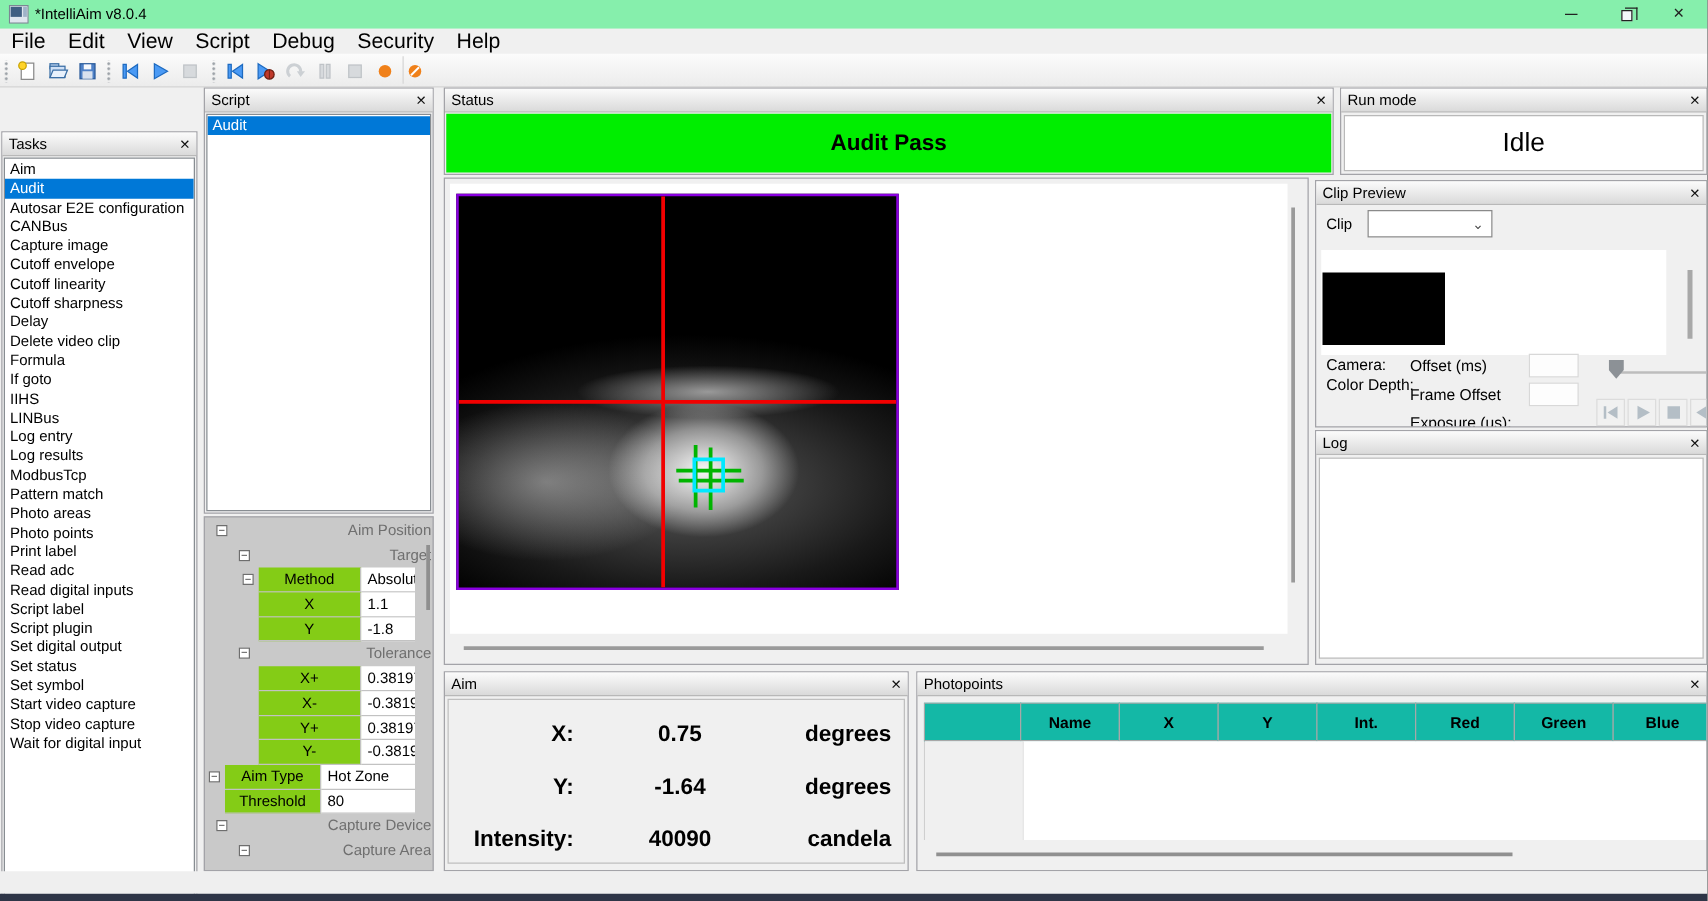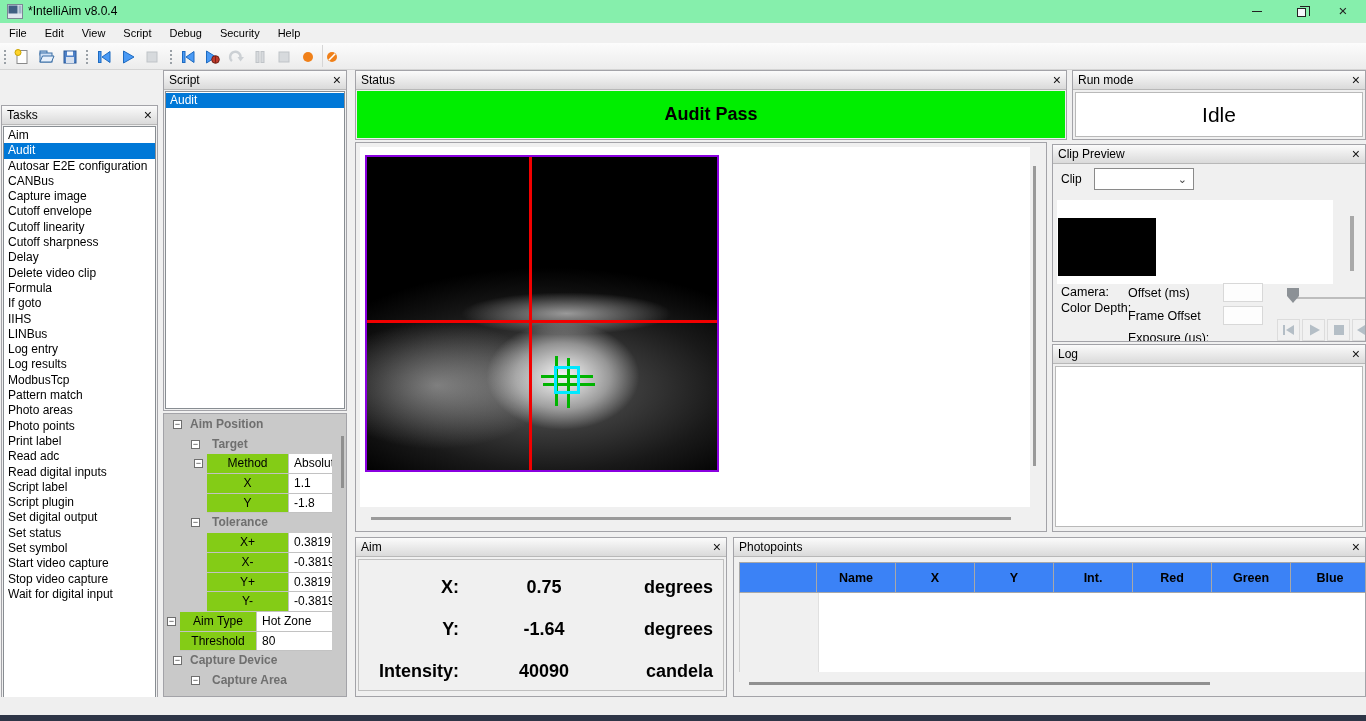--- a/index.html
+++ b/index.html
@@ -12,21 +12,21 @@
   .titlebar .appicon{position:absolute;left:7px;top:4px;width:16px;height:15px;}
   .titlebar .title{position:absolute;left:28px;top:4px;font-size:12px;}
   .wbtn{position:absolute;top:0;width:34px;height:23px;text-align:center;line-height:21px;font-size:14px;color:#222;}
   .wbtn.min{right:92px;}.wbtn.max{right:48px;}.wbtn.close{right:6px;font-size:15px;}
   .maxglyph{display:inline-block;width:9px;height:9px;border:1px solid #222;position:relative;top:2px;background:#f4f7fb;}
   .maxglyph:before{content:"";position:absolute;left:2px;top:-3px;width:9px;height:9px;border:1px solid #222;border-left:none;border-bottom:none;}
   .minglyph{display:inline-block;width:10px;height:1px;background:#222;vertical-align:middle;}
 
   
   .menubar{position:absolute;left:0;top:23px;width:1366px;height:20px;background:#f0f0f0;}
-  .menuitem{display:inline-block;padding:0 9px;line-height:20px;font-size:11px;}
+  .menuitem{display:inline-block;padding:0 9px;line-height:20px;font-size:17px;}
 
   
   .toolbar{position:absolute;left:0;top:43px;width:1366px;height:27px;
            background:linear-gradient(#fcfcfc,#ececec);border-bottom:1px solid #d4d4d4;}
   .tgroup{position:absolute;top:1px;height:25px;display:flex;align-items:center;}
   .grip{width:5px;height:18px;margin:0 3px 0 2px;
         background-image:radial-gradient(circle,#9aa0a6 1px,transparent 1.2px);
         background-size:4px 4px;background-position:1px 1px;background-repeat:repeat-y;}
   .tbtn{width:24px;height:24px;display:flex;align-items:center;justify-content:center;}
   .tsep{position:absolute;top:2px;width:1px;height:22px;background:#d6d6d6;}
@@ -43,21 +43,21 @@
   .li{height:15.3px;line-height:15.3px;padding-left:4px;white-space:nowrap;font-size:12px;}
   .li.selected{background:#0078d7;color:#fff;}
 
   
   .pg{left:163px;top:413px;width:184px;height:284px;background:#c9c9c9;}
   .pg-body{position:absolute;left:1px;top:1px;right:1px;bottom:1px;overflow:hidden;}
   .pg-row{position:relative;height:19.7px;font-size:12px;}
   .pg-box{position:absolute;top:5px;width:9px;height:9px;background:#fff;border:1px solid #6e6e6e;
           font-size:9px;line-height:7px;text-align:center;color:#333;}
   .pg-label{line-height:19px;white-space:nowrap;overflow:hidden;}
-  .pg-row.group .pg-label{display:block;color:#6f6f6f;font-weight:bold;}
+  .pg-row.group .pg-label{display:block;color:#6f6f6f;font-weight:normal;text-align:right;}
   .pg-row.ind0 .pg-box{left:8px;}   .pg-row.ind0 .pg-label{margin-left:25px;}
   .pg-row.ind1 .pg-box{left:26px;}  .pg-row.ind1 .pg-label{margin-left:47px;}
   .pg-row.prop .pg-label{position:absolute;top:0;bottom:0;background:#84cc16;
           border-right:1px solid #c2c2c2;border-bottom:1px solid #c2c2c2;text-align:center;margin:0;}
   .pg-row.prop .pg-value{position:absolute;top:0;bottom:0;background:#fff;border-bottom:1px solid #c2c2c2;
           padding-left:5px;line-height:19px;white-space:nowrap;overflow:hidden;}
   .pg-row.prop.ind2 .pg-box{left:29px;}
   .pg-row.prop.ind2 .pg-label{left:42px;width:82px;}
   .pg-row.prop.ind2 .pg-value{left:124px;width:43px;}
   .pg-row.prop.ind0p .pg-box{left:2px;}
@@ -95,21 +95,21 @@
   .aim-box{position:absolute;left:2px;top:21px;right:2px;height:132px;background:#f0f0f0;border:1px solid #bfbfbf;padding-top:6px;}
   .aim-row{display:flex;height:42px;align-items:center;font-weight:bold;font-size:18px;}
   .aim-row .al{width:100px;text-align:right;}
   .aim-row .av{width:170px;text-align:center;}
   .aim-row .au{flex:1;text-align:right;padding-right:10px;}
 
   
   .pppanel{left:733px;top:537px;width:633px;height:160px;}
   .pp-table{position:absolute;left:5px;top:24px;right:0;height:110px;overflow:hidden;}
   .pp-head{display:flex;height:31px;}
-  .pp-hcell{width:80px;flex:0 0 80px;background:#3b82f6;border:1px solid #a8a8a8;margin-left:-1px;
+  .pp-hcell{width:80px;flex:0 0 80px;background:#14b8a6;border:1px solid #a8a8a8;margin-left:-1px;
             display:flex;align-items:center;justify-content:center;font-weight:bold;font-size:12.5px;}
   .pp-hcell:first-of-type{width:78px;flex:0 0 78px;margin-left:0;}
   .pp-body{display:flex;height:79px;border-left:1px solid #cfcfcf;}
   .pp-rowhdr{width:78px;background:#f0f0f0;}
   .pp-cells{flex:1;background:#fff;border-left:1px solid #e0e0e0;}
   .pp-hscroll{position:absolute;left:15px;top:144px;width:461px;height:3px;background:#909090;}
 
   
   .clippanel{left:1052px;top:144px;width:314px;height:198px;overflow:hidden;}
   .clip-label{position:absolute;left:8px;top:27px;}

